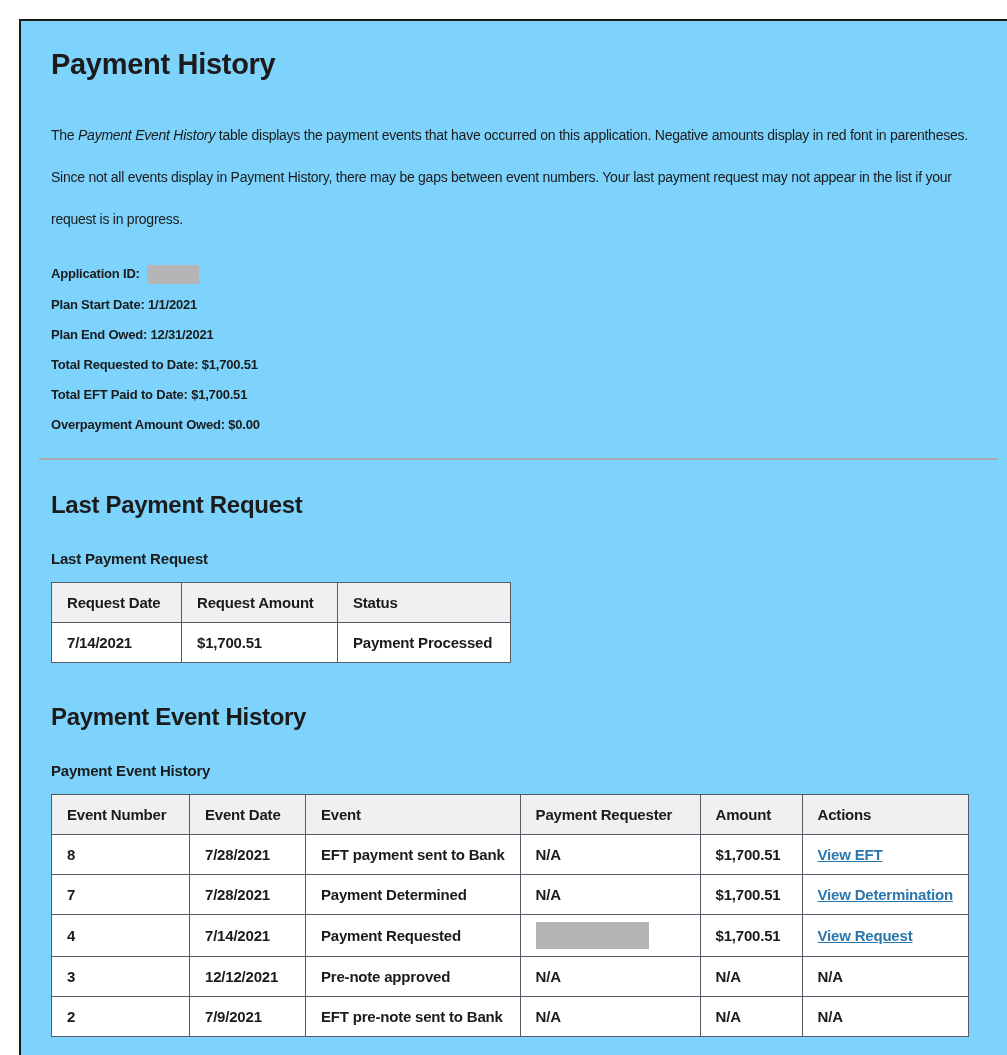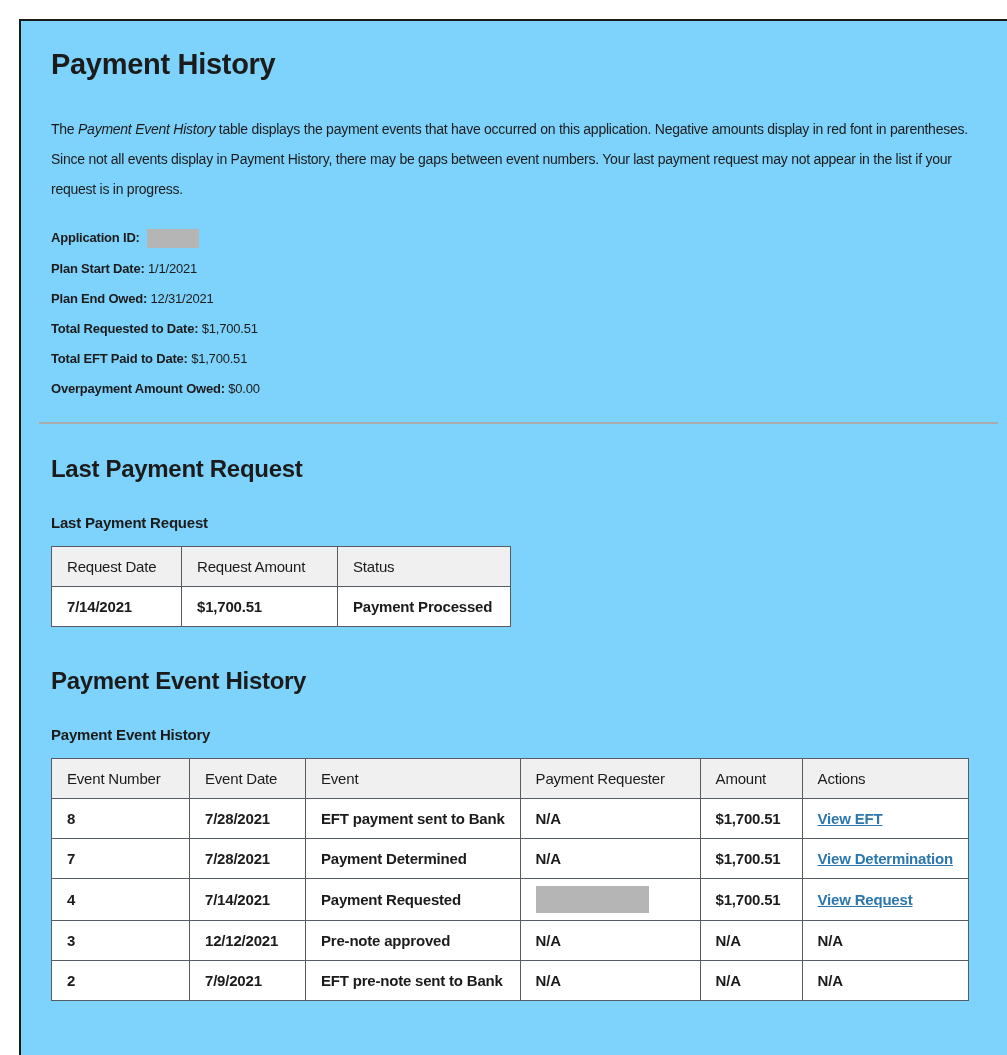--- a/index.html
+++ b/index.html
@@ -24,38 +24,38 @@
   h1.page-title {
     font-size: 29px;
     font-weight: bold;
     letter-spacing: -0.3px;
     margin: 27px 0 0 0;
     line-height: 1.15;
   }
   p.intro {
     font-size: 14px;
     letter-spacing: -0.25px;
-    line-height: 30px;
+    line-height: 42px;
     margin: 0;
     max-width: 937px;
   }
   p.intro.first { margin-top: 33px; }
   p.intro.second { margin-top: 13px; }
   .it { font-style: italic; }
   .details {
     margin-top: 24px;
   }
   .detail-row {
     font-size: 13px;
     line-height: 19px;
     margin-bottom: 11px;
     letter-spacing: -0.2px;
   }
   .detail-label { font-weight: bold; }
-  .detail-value { font-weight: normal; }
+  .detail-value { font-weight: bold; }
   .redact-sm {
     display: inline-block;
     width: 52px;
     height: 19px;
     background: #b5b5b5;
     vertical-align: middle;
     margin-left: 7px;
   }
   hr.section-divider {
     border: 0;
@@ -86,21 +86,21 @@
   table.data-table th, table.data-table td {
     border: 1px solid #565c65;
     padding: 11px 15px;
     text-align: left;
     vertical-align: middle;
     overflow: hidden;
     white-space: nowrap;
   }
   table.data-table th {
     background: #f0f0f0;
-    font-weight: normal;
+    font-weight: bold;
   }
   table.data-table td {
     background: #ffffff;
     font-weight: bold;
   }
   a.action-link {
     color: #2b77ad;
     text-decoration: underline;
   }
   .redact-lg {

